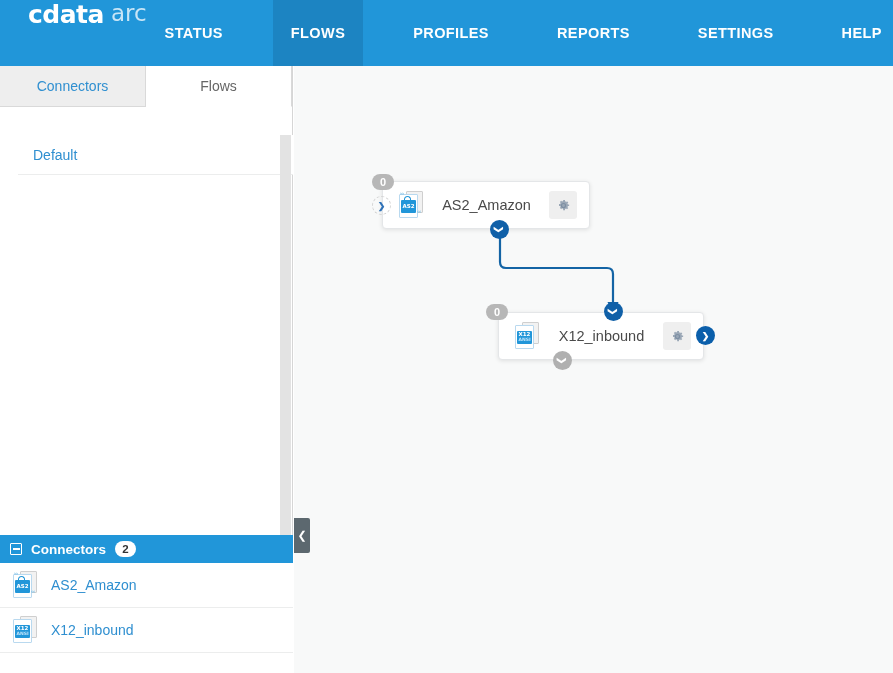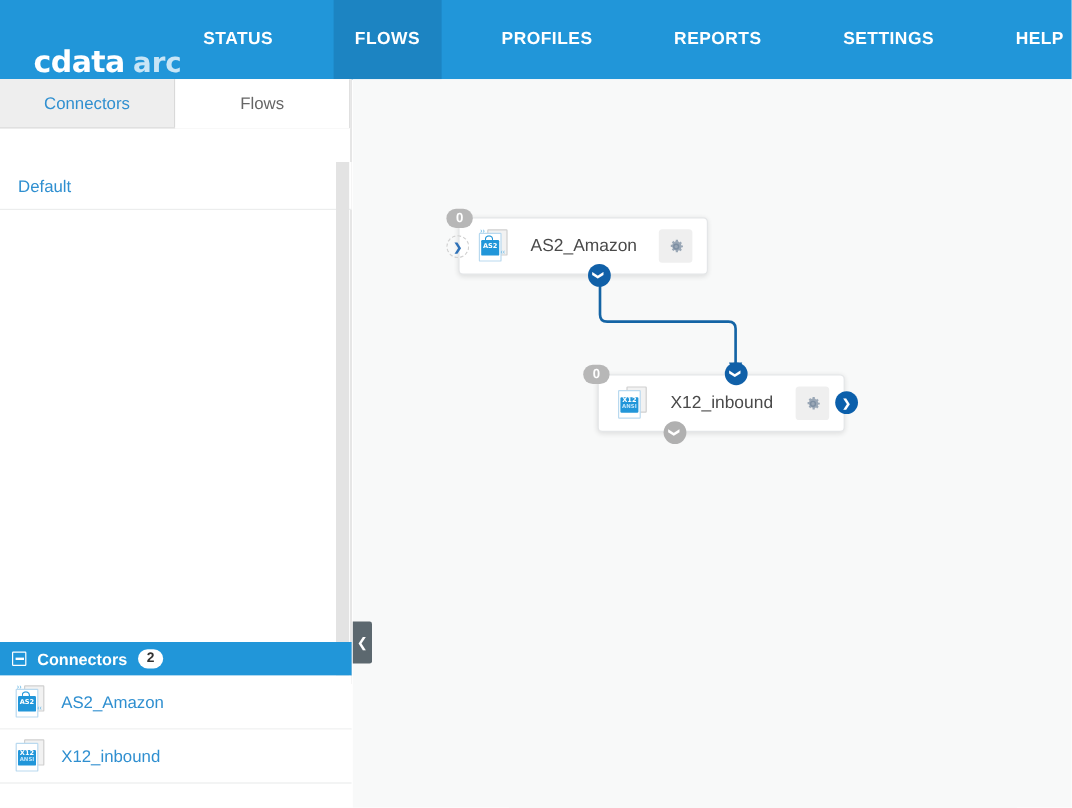--- a/index.html
+++ b/index.html
@@ -11,29 +11,29 @@
   }
 
   
   .topnav {
     position: absolute; top: 0; left: 0;
     width: 893px; height: 66px;
     background: #2196d9;
     display: flex; align-items: stretch;
   }
   .brand {
-    width: 240px; display: flex; align-items: flex-end;
+    width: 240px; display: flex; align-items: flex-start;
     padding-left: 28px; user-select: none;
   }
   .brand-cdata {
     font-size: 25px; font-weight: 700; color: #ffffff;
     letter-spacing: -0.5px; font-family: "DejaVu Sans", sans-serif;
   }
   .brand-arc {
-    font-size: 23px; font-weight: 700; color: #c8e5f6;
+    font-size: 23px; font-weight: 400; color: #c8e5f6;
     margin-left: 7px; font-family: "DejaVu Sans", sans-serif;
   }
   .navitems { display: flex; align-items: stretch; gap: 32px; }
   .navitem {
     display: flex; align-items: center; justify-content: center;
     padding: 0 18px;
     color: #ffffff; font-size: 14.5px; font-weight: 600;
     letter-spacing: 0.4px; cursor: pointer;
   }
   .navitem.active { background: #1c84c2; }
@@ -87,20 +87,21 @@
     padding: 0 5px;
   }
 
   #views-header { top: 41px; }
   .views-list { position: absolute; top: 69px; left: 0; width: 293px; }
   .list-row {
     height: 40px; display: flex; align-items: center;
     padding-left: 15px; border-bottom: 1px solid #eceded;
     font-size: 14px; color: #2f8fd0; cursor: pointer;
     background: #ffffff;
+    margin-left: 18px;
   }
   .sb-scrolltrack {
     position: absolute; top: 69px; right: 1px;
     width: 11px; height: 465px; background: #e3e3e3;
   }
 
   #connectors-header { top: 469px; }
   .conn-list { position: absolute; top: 497px; left: 0; width: 293px; }
   .conn-row {
     height: 45px; display: flex; align-items: center;

